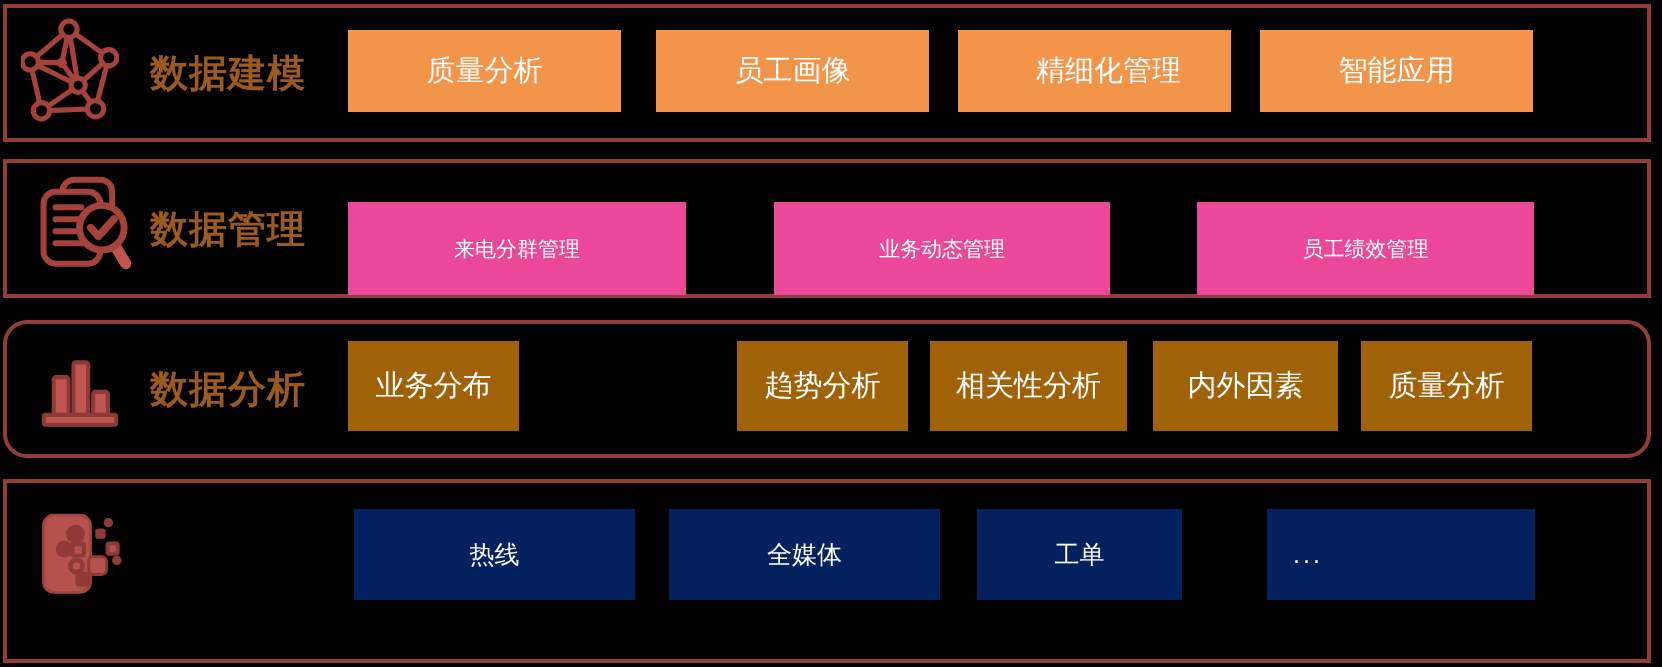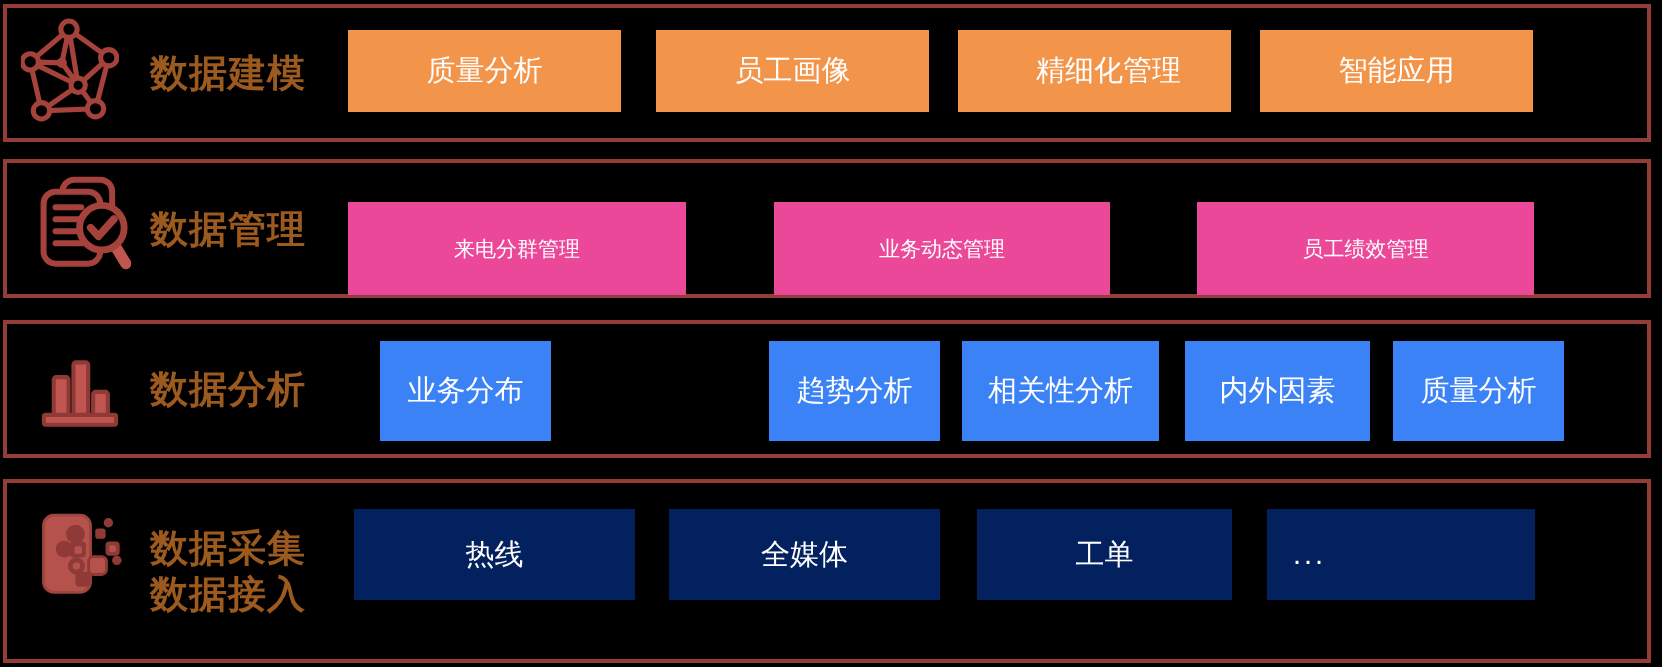--- a/index.html
+++ b/index.html
@@ -6,41 +6,41 @@
   .canvas{
     position:relative;width:1662px;height:667px;background:#000;
     font-family:"Liberation Sans","DejaVu Sans",sans-serif;overflow:hidden;
   }
   .layer{
     position:absolute;left:3px;width:1648px;
     border:4px solid #943C38;background:#000;box-sizing:border-box;
   }
   .layer-1{top:4px;height:138px;}
   .layer-2{top:159px;height:139px;}
-  .layer-3{top:320px;height:138px;}
+  .layer-3{top:320px;height:138px;border-radius:24px;}
   .layer-4{top:479px;height:184px;}
   .icon{position:absolute;display:block;}
   .icon-1{left:14px;top:10px;}
   .icon-2{left:28px;top:6px;}
   .icon-3{left:32px;top:13px;}
   .icon-4{left:29px;top:18px;}
   .layer-title{
     position:absolute;left:143px;top:50%;transform:translateY(-50%);
     margin:0;font-size:38px;font-weight:bold;color:#9C5A1E;
     letter-spacing:1px;white-space:nowrap;
   }
   .layer-title .tline{line-height:1.22;}
   .box{
     position:absolute;display:flex;align-items:center;justify-content:center;
     color:#FFFFFF;white-space:nowrap;box-sizing:border-box;
   }
   .box-1{top:22px;height:82px;background:#F2954A;font-size:29px;}
   .box-2{top:19px;height:93px;background:#ec4899;font-size:21px;margin-top:20px;}
-  .box-3{top:17px;height:100px;background:#3b82f6;font-size:29px;margin-left:32px;}
-  .box-4{top:26px;height:91px;background:#03215E;font-size:29px;}
+  .box-3{top:17px;height:90px;background:#a16207;font-size:29px;}
+  .box-4{top:26px;height:91px;background:#03215E;font-size:25px;}
   .more-box{justify-content:flex-start;padding-left:26px;letter-spacing:3px;}
 </style>
 </head>
 <body>
 
 <div class="canvas">
 
   <section class="layer layer-1">
     <span class="icon icon-1">
       <svg width="98" height="104" viewBox="0 0 96 102">
@@ -121,23 +121,19 @@
           <rect x="74" y="40" width="15" height="15" rx="4"></rect>
           <circle cx="77" cy="20" r="5"></circle>
           <circle cx="86" cy="60" r="5"></circle>
         </g>
         <rect x="56" y="56" width="19" height="19" rx="5" fill="#B5524C" stroke="#8F3A36" stroke-width="3"></rect>
         <rect x="41" y="45" width="8" height="8" rx="2" fill="#B5524C"></rect>
         <rect x="78" y="44" width="7" height="7" rx="2" fill="#B5524C"></rect>
         <circle cx="43" cy="66" r="4" fill="#B5524C"></circle>
       </svg>
     </span>
-    <h2 class="layer-title">
-      <div class="tline">数据采集</div>
-      <div class="tline">数据接入</div>
-    </h2>
     <div class="box box-4" style="left:347px;width:281px;">热线</div>
     <div class="box box-4" style="left:662px;width:271px;">全媒体</div>
-    <div class="box box-4" style="left:970px;width:255px;">工单</div>
+    <div class="box box-4" style="left:970px;width:205px;">工单</div>
     <div class="box box-4 more-box" style="left:1260px;width:268px;">...</div>
   </section>
 
 </div>
 
 </body></html>

